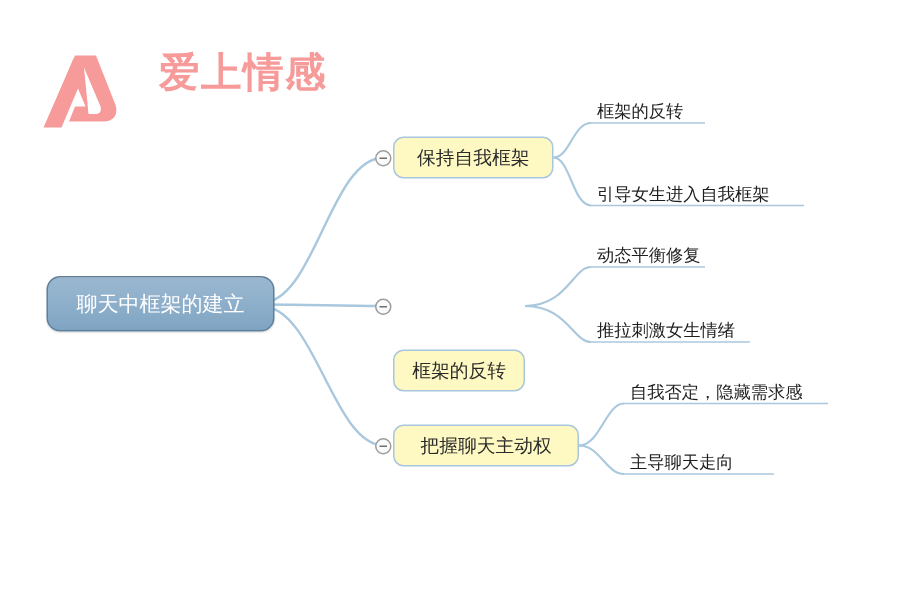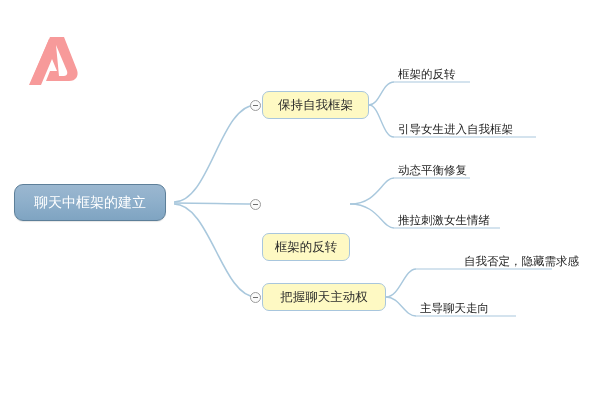--- a/index.html
+++ b/index.html
@@ -65,21 +65,21 @@
   .node {
     position: absolute;
     box-sizing: border-box;
     display: flex;
     align-items: center;
     justify-content: center;
     white-space: nowrap;
   }
 
   .node-root {
-    left: 14px;
+    left: 31px;
     top: 184px;
     width: 152px;
     height: 37px;
     border-radius: 9px;
     background: linear-gradient(to bottom, #9bb7d0 0%, #8fb0cb 45%, #7fa4c2 100%);
     border: 1px solid #5d7f99;
     color: #ffffff;
     font-size: 14px;
     box-shadow: 0 1px 1px rgba(0,0,0,0.10);
   }
@@ -152,20 +152,21 @@
   <line x1="416" y1="269" x2="552" y2="269" stroke="#a9c8dd" stroke-width="1.1"></line>
   <line x1="416" y1="316" x2="516" y2="316" stroke="#a9c8dd" stroke-width="1.1"></line>
 </svg>
 
 <div class="logo">
   <svg class="logo-mark" viewBox="0 0 54 52" xmlns="http://www.w3.org/2000/svg">
     <path d="M24 2 L3 50 L15 50 L26 24 L31 36 L24 36 L20 46 L43 46
              C50 46 53 41 51 35 L38 2 Z M30 10 L41 36 C42 40 40 41 37 41 L33 41 L30 10 Z" fill="#f79a9a"></path>
     <path d="M23 4 L4 49 L14 49 L27 18 L23 4 Z" fill="#f79a9a"></path>
   </svg>
+  <div class="logo-cn">爱上情感</div>
 </div>
 
 <div class="node node-root">
   <span>聊天中框架的建立</span>
 </div>
 
 <div class="node node-branch node-b1">
   <span>保持自我框架</span>
 </div>
 <div class="collapse" style="left:250px; top:100px;"></div>
@@ -187,18 +188,18 @@
   <span>引导女生进入自我框架</span>
 </div>
 
 <div class="node-leaf" style="left:398px; top:163px;">
   <span>动态平衡修复</span>
 </div>
 <div class="node-leaf" style="left:398px; top:213px;">
   <span>推拉刺激女生情绪</span>
 </div>
 
-<div class="node-leaf" style="left:420px; top:254px;margin-left:44px;">
+<div class="node-leaf" style="left:420px; top:254px;">
   <span>自我否定，隐藏需求感</span>
 </div>
 <div class="node-leaf" style="left:420px; top:301px;">
   <span>主导聊天走向</span>
 </div>
 
 </body></html>

